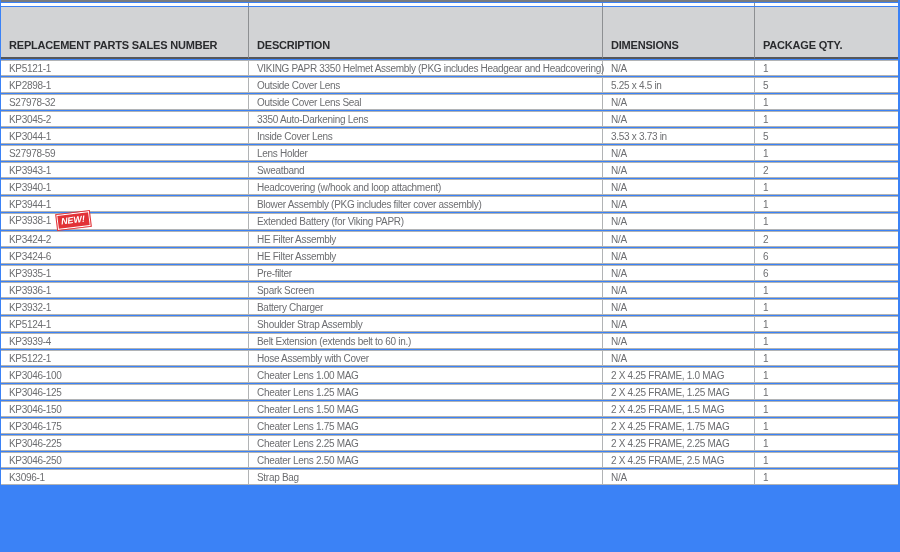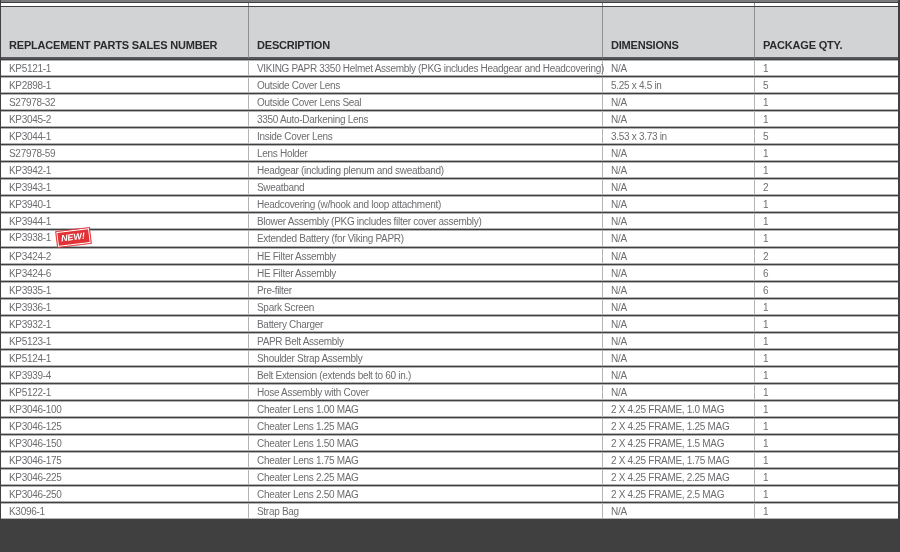--- a/index.html
+++ b/index.html
@@ -8,21 +8,21 @@
     background: #ffffff;
     width: 900px;
     height: 552px;
     overflow: hidden;
     font-family: "Liberation Sans", "DejaVu Sans", sans-serif;
   }
   .page {
     position: relative;
     width: 900px;
     height: 552px;
-    background: #404040;
+    background: #3b82f6;
   }
   table.parts {
     margin-left: 1px;
     width: 897px;
     border-collapse: separate;
     border-spacing: 0 1px;
     border-top: 2px solid #797b7e;
     table-layout: fixed;
   }
   
@@ -189,34 +189,20 @@
       <span>Lens Holder</span>
     </td>
     <td>
       <span>N/A</span>
     </td>
     <td>
       <span>1</span>
     </td>
   </tr>
 
-  <tr>
-    <td>
-      <span>KP3942-1</span>
-    </td>
-    <td>
-      <span>Headgear (including plenum and sweatband)</span>
-    </td>
-    <td>
-      <span>N/A</span>
-    </td>
-    <td>
-      <span>1</span>
-    </td>
-  </tr>
 
   <tr>
     <td>
       <span>KP3943-1</span>
     </td>
     <td>
       <span>Sweatband</span>
     </td>
     <td>
       <span>N/A</span>
@@ -340,34 +326,20 @@
       <span>Battery Charger</span>
     </td>
     <td>
       <span>N/A</span>
     </td>
     <td>
       <span>1</span>
     </td>
   </tr>
 
-  <tr>
-    <td>
-      <span>KP5123-1</span>
-    </td>
-    <td>
-      <span>PAPR Belt Assembly</span>
-    </td>
-    <td>
-      <span>N/A</span>
-    </td>
-    <td>
-      <span>1</span>
-    </td>
-  </tr>
 
   <tr>
     <td>
       <span>KP5124-1</span>
     </td>
     <td>
       <span>Shoulder Strap Assembly</span>
     </td>
     <td>
       <span>N/A</span>

